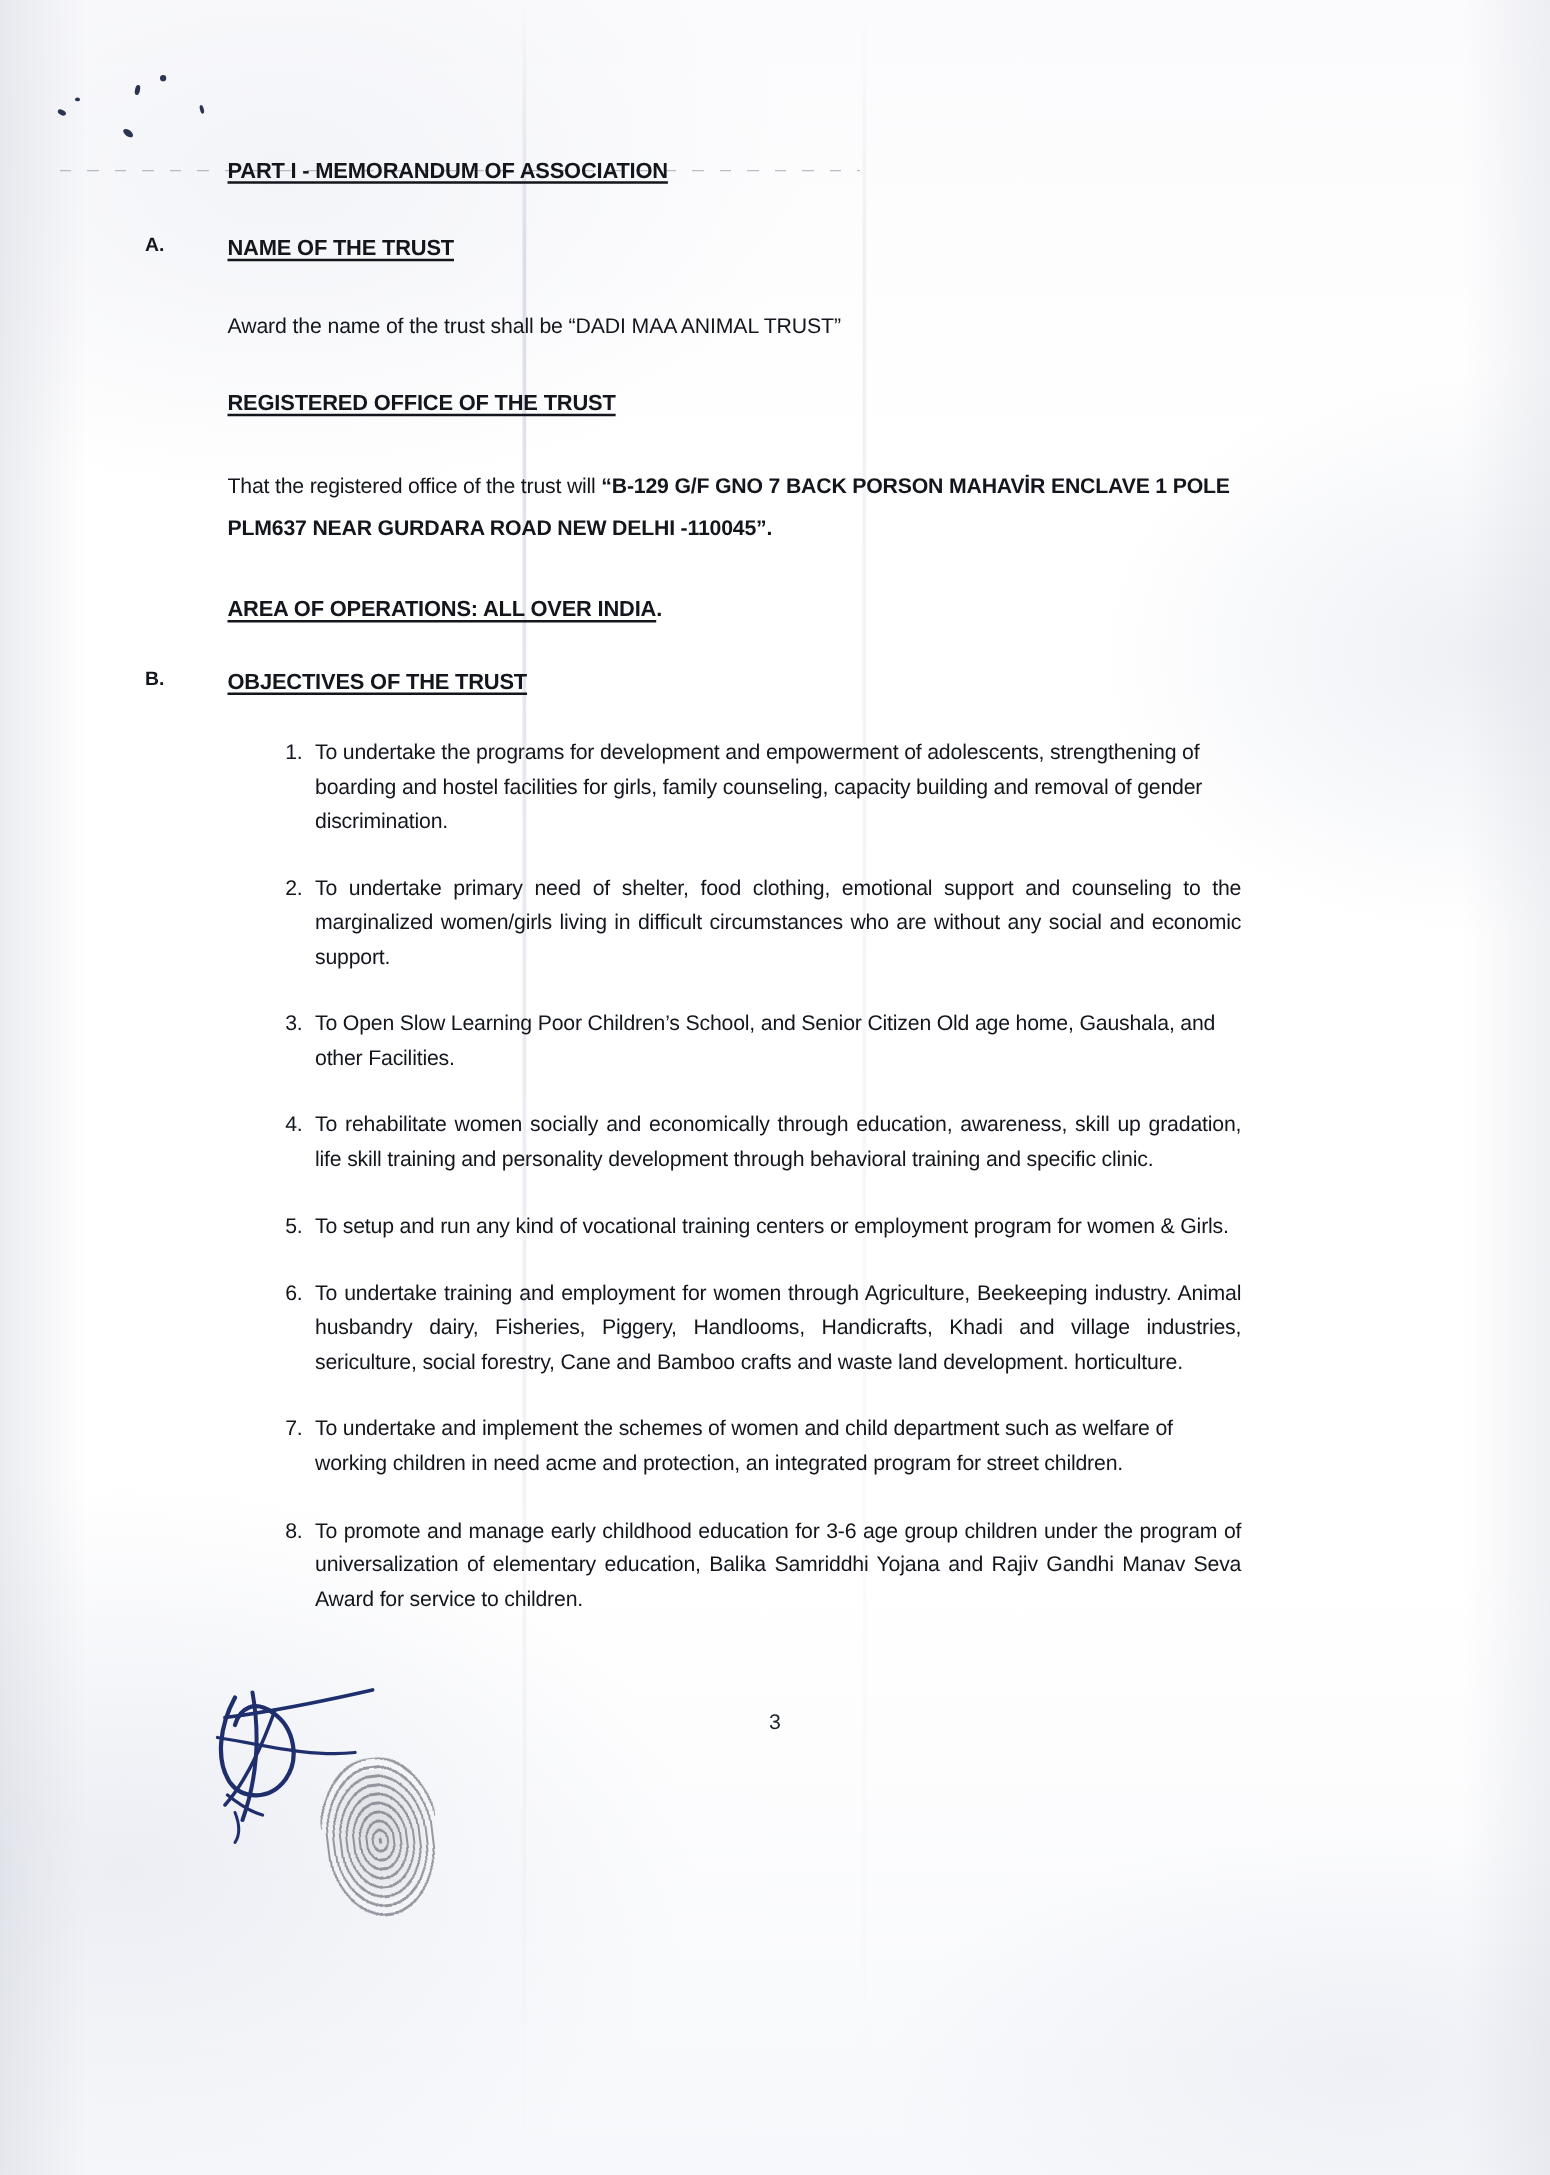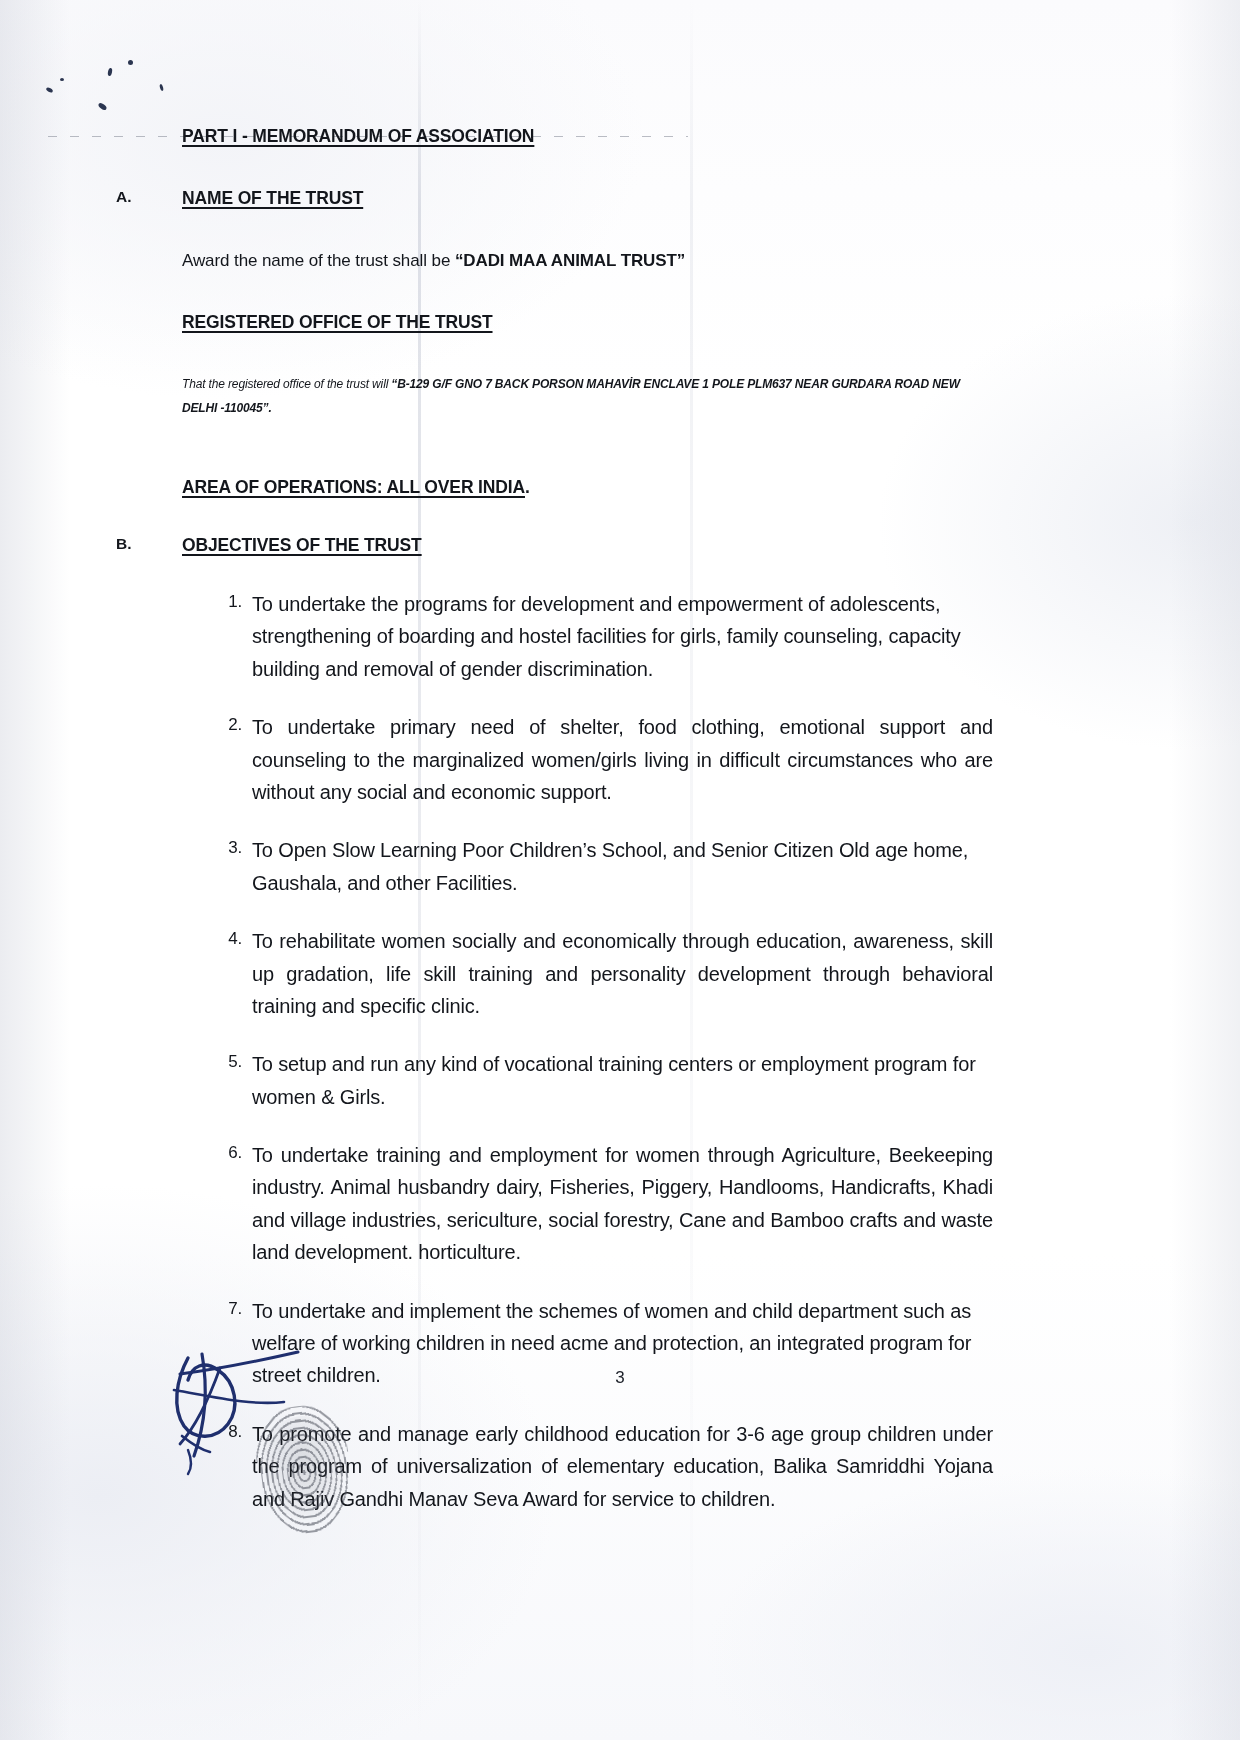--- a/index.html
+++ b/index.html
@@ -85,28 +85,27 @@
   }
   .alpha {
     font-weight: bold;
     font-size: 15.5px;
   }
   .para {
     font-size: 17px;
     line-height: 1.55;
     letter-spacing: -0.1px;
   }
-  .para b { font-weight: bold; text-align: right; }
+  .para b { font-weight: normal; text-align: right; }
 
   .addr {
-    font-size: 12px;
+    font-size: 17px;
     line-height: 2.0;
     letter-spacing: -0.15px;
     width: 812px;
-    font-style: italic;
   }
   .addr b { font-weight: bold; }
 
   
   #objectives {
     position: absolute;
     left: 208px;
     top: 588px;
     width: 785px;
   }
@@ -119,21 +118,21 @@
     width: 34px;
     flex: 0 0 34px;
     font-size: 17px;
     line-height: 1.62;
     text-align: right;
     padding-right: 10px;
     letter-spacing: -0.2px;
   }
   .obj-txt {
     flex: 1 1 auto;
-    font-size: 20px;
+    font-size: 17px;
     line-height: 1.62;
     letter-spacing: -0.15px;
   }
   .obj-txt.justify { text-align: justify; text-justify: inter-word; }
 
   
   .pageno {
     position: absolute;
     left: 0; right: 0;
     top: 1368px;

